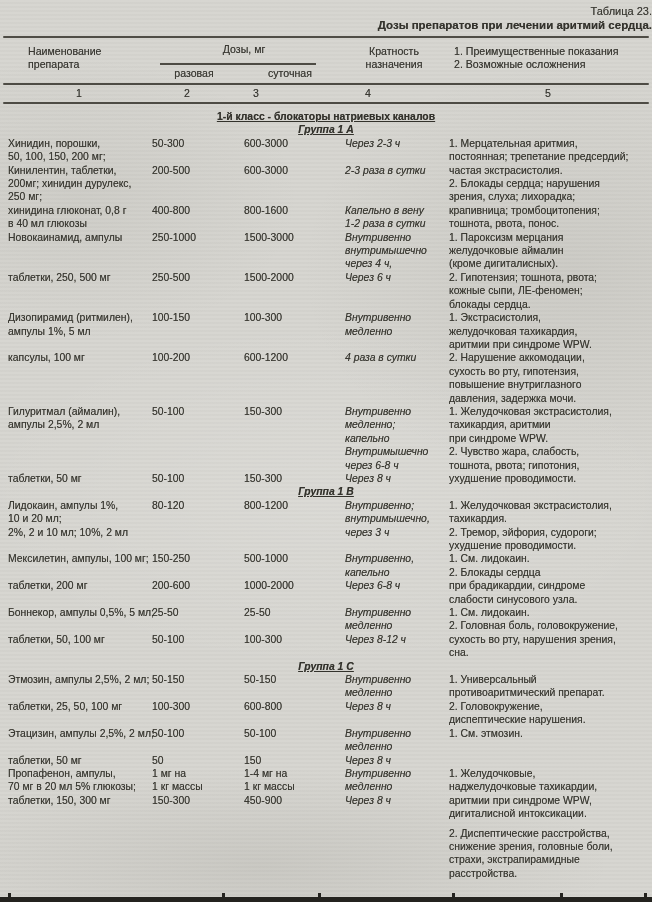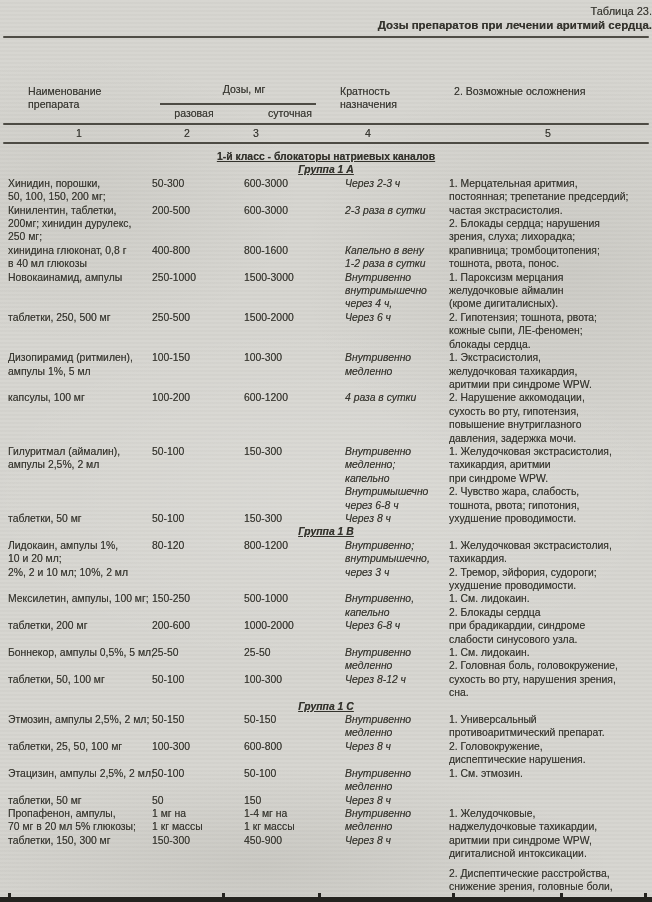--- a/index.html
+++ b/index.html
@@ -26,27 +26,27 @@
   .title{
     text-align:right;font-weight:bold;font-size:11.5px;margin-top:2px;color:#34332d;
   }
   .rule{
     height:2px;background:#4e4c45;margin:0 3px;border-radius:1px;
   }
   .rule-top{margin-top:5px;}
   
   .hgrid{
     display:grid;grid-template-columns:140px 192px 108px auto;
-    padding:5px 4px 3px 8px;font-size:10.6px;line-height:13px;color:#3a3933;margin-top:40px;
+    padding:5px 4px 3px 8px;font-size:10.6px;line-height:13px;color:#3a3933;
   }
   .hc1{padding-left:20px;padding-top:2px;}
   .hc23{text-align:center;}
   .doses-underline{height:2px;background:#4e4c45;margin:7px 24px 2px 12px;}
   .subgrid{display:grid;grid-template-columns:92px 100px;text-align:center;}
-  .hc4{text-align:left;padding-top:2px;}
+  .hc4{text-align:center;padding-top:2px;}
   .hc5{padding-left:6px;padding-top:2px;}
   
   .numgrid{
     display:grid;grid-template-columns:142px 74px 64px 160px auto;
     padding:2px 4px 2px 8px;font-size:10.6px;line-height:13px;text-align:center;color:#3a3933;
   }
   
   .tbody{padding:6px 0 0 0;font-size:10.4px;line-height:13.4px;color:#3a3932;}
   .grid{display:grid;grid-template-columns:140px 92px 100px 108px auto;padding:0 4px 0 8px;}
   .cell{white-space:nowrap;overflow:visible;}
@@ -83,20 +83,21 @@
         <div class="subgrid">
           <div>разовая</div>
           <div>суточная</div>
         </div>
       </div>
       <div class="hc4">
         <div>Кратность</div>
         <div>назначения</div>
       </div>
       <div class="hc5">
+        <div>1. Преимущественные показания</div>
         <div>2. Возможные осложнения</div>
       </div>
     </div>
     <div class="rule"></div>
     <div class="numgrid">
       <div>1</div>
       <div>2</div>
       <div>3</div>
       <div>4</div>
       <div>5</div>

